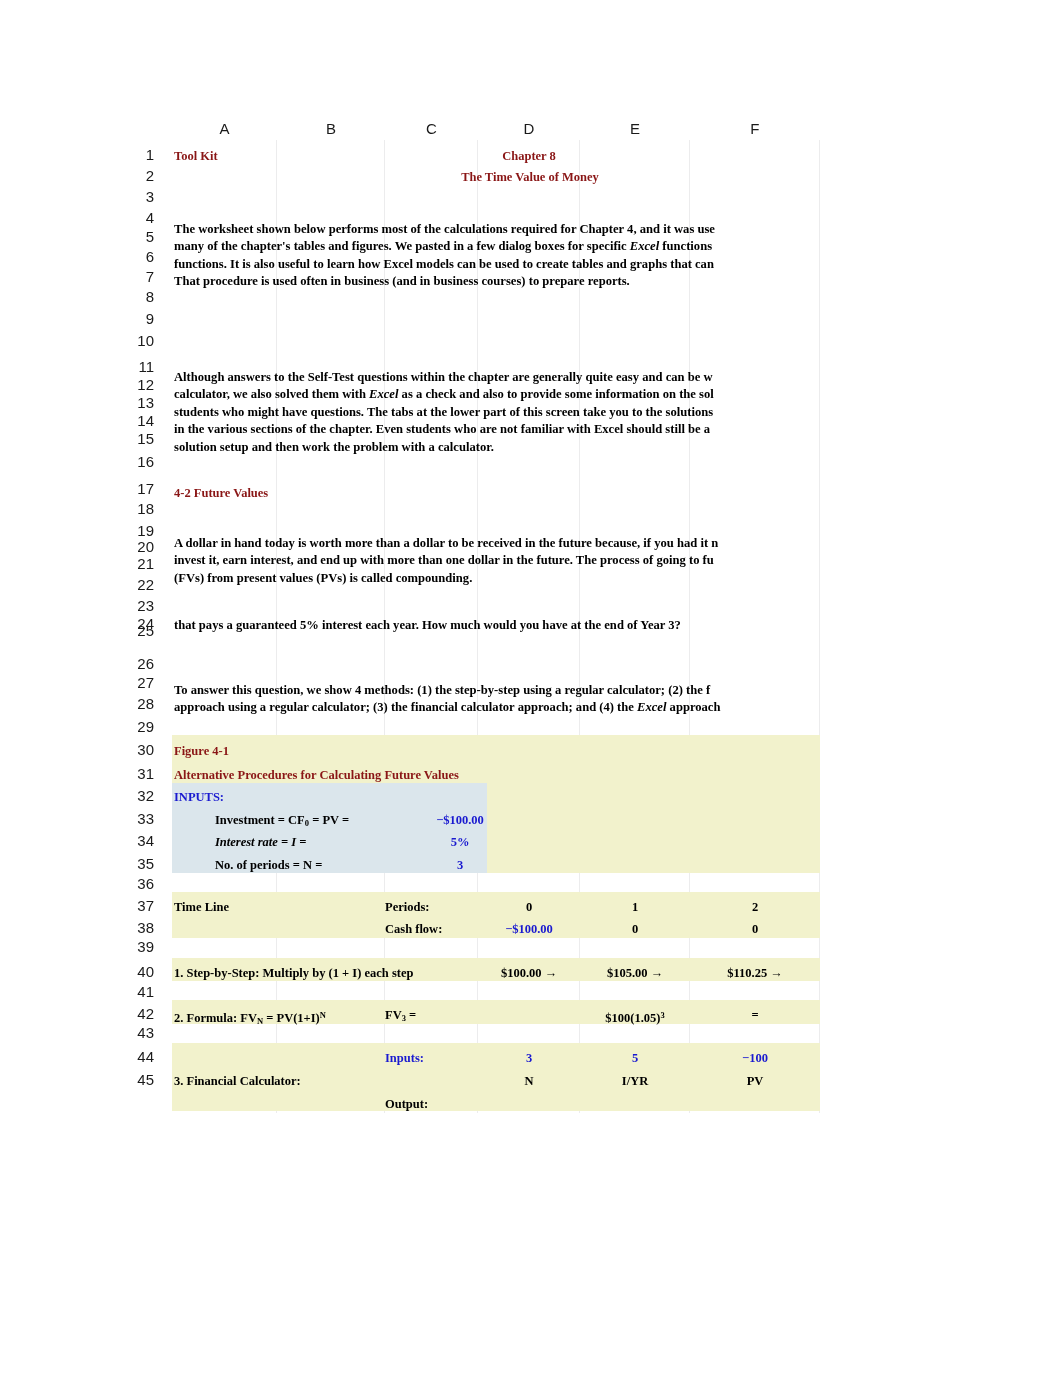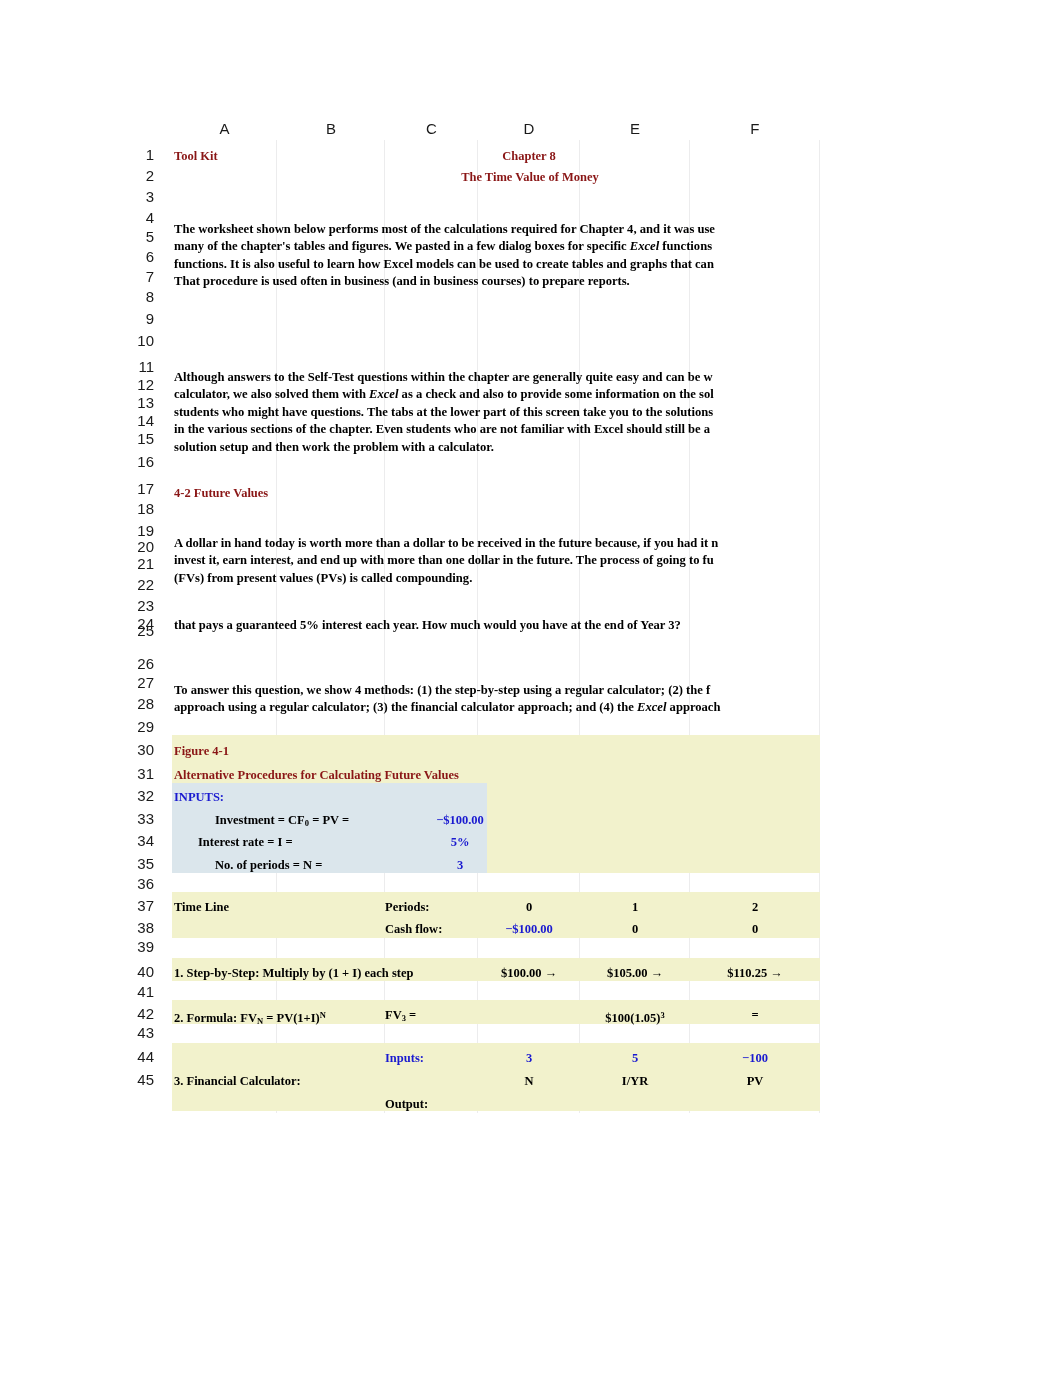--- a/index.html
+++ b/index.html
@@ -250,21 +250,21 @@
 
   <div class="cell red lft" style="left:54px;top:623px;">Figure 4-1</div>
 
   <div class="cell red lft" style="left:54px;top:647px;">Alternative Procedures for Calculating Future Values</div>
 
   <div class="cell blue lft" style="left:54px;top:669px;">INPUTS:</div>
 
   <div class="cell b rgt" style="left:95px;top:692px;width:212px;"><span>Investment = CF</span><sub>0</sub><span> = PV =</span></div>
   <div class="cell blue ctr" style="left:313px;top:692px;width:54px;">−$100.00</div>
 
-  <div class="cell b rgt" style="left:78px;top:714px;width:212px;">Interest rate = I =</div>
+  <div class="cell b rgt" style="left:95px;top:714px;width:212px;font-style:italic;">Interest rate = I =</div>
   <div class="cell blue ctr" style="left:313px;top:714px;width:54px;">5%</div>
 
   <div class="cell b rgt" style="left:95px;top:737px;width:212px;">No. of periods = N =</div>
   <div class="cell blue ctr" style="left:313px;top:737px;width:54px;">3</div>
 
   <div class="cell b lft" style="left:54px;top:779px;">Time Line</div>
   <div class="cell b rgt" style="left:265px;top:779px;width:93px;">Periods:</div>
   <div class="cell b ctr" style="left:358px;top:779px;width:102px;">0</div>
   <div class="cell b ctr" style="left:460px;top:779px;width:110px;">1</div>
   <div class="cell b ctr" style="left:570px;top:779px;width:130px;">2</div>

